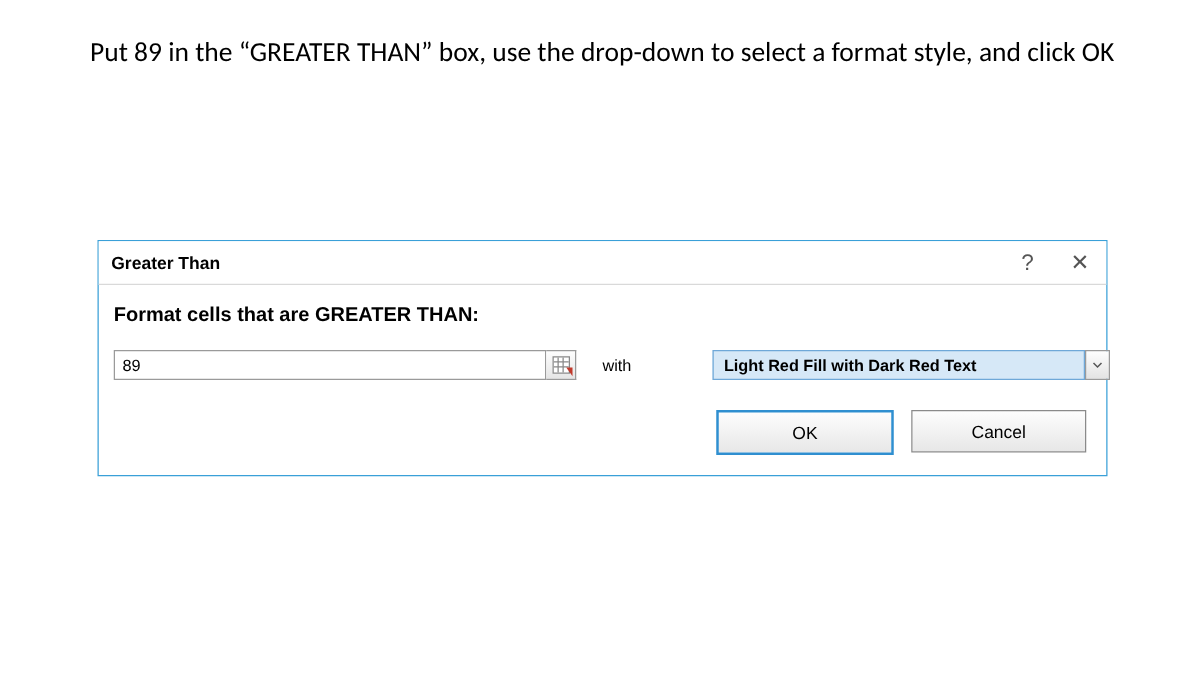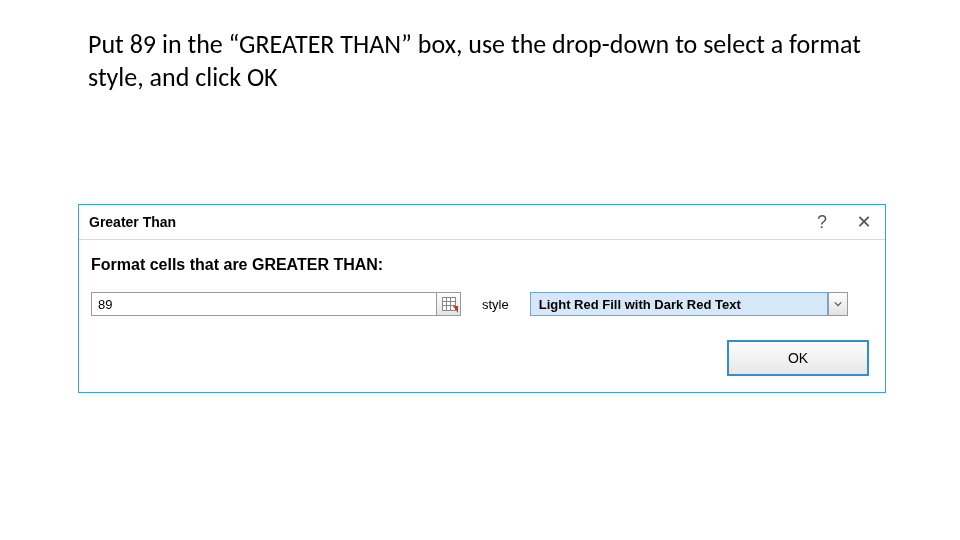--- a/index.html
+++ b/index.html
@@ -1,37 +1,37 @@
 <!DOCTYPE html>
 <html><head>
 <meta charset="utf-8">
 <style>
   html,body{margin:0;padding:0;width:960px;height:540px;background:#fff;font-family:"Segoe UI",Arial,sans-serif;color:#000;}
   .slide{position:relative;width:960px;height:540px;}
-  .instruction{position:absolute;left:72px;top:28px;width:820px;font-size:26px;line-height:1.25;font-family:Calibri,"Segoe UI",Arial,sans-serif;margin-left:16px;}
-  .dialog{position:absolute;left:78px;top:204px;width:806px;border:1px solid #3aa0d8;background:#fff;}
+  .instruction{position:absolute;left:72px;top:28px;width:820px;font-size:22px;line-height:1.25;font-family:Calibri,"Segoe UI",Arial,sans-serif;}
+  .dialog{position:absolute;left:78px;top:192px;width:806px;border:1px solid #3aa0d8;background:#fff;}
   .titlebar{display:flex;align-items:center;height:34px;background:#fff;border-bottom:1px solid #d9d9d9;}
   .titlebar .title{flex:1;font-weight:bold;font-size:14px;padding-left:10px;}
   .titlebar .tb-btn{width:42px;height:34px;display:flex;align-items:center;justify-content:center;font-size:18px;color:#555;}
   .body{padding:10px 12px 16px 12px;}
   .prompt{font-weight:bold;font-size:16px;margin:6px 0 18px 0;}
   .row{display:flex;align-items:center;gap:21px;}
   .val-wrap{display:flex;align-items:stretch;flex:0 0 370px;}
   .val-input{flex:1;height:24px;border:1px solid #9a9a9a;font-size:13px;padding:0 6px;background:#fff;box-sizing:border-box;}
   .picker{width:24px;height:24px;border:1px solid #9a9a9a;border-left:none;background:linear-gradient(#fefefe,#e5e5e5);display:flex;align-items:center;justify-content:center;box-sizing:border-box;}
   .picker-inner{width:14px;height:14px;position:relative;}
   .picker-inner .grid{position:absolute;left:0;top:0;width:12px;height:12px;background:
     linear-gradient(#888,#888) 0 3px/12px 1px no-repeat,
     linear-gradient(#888,#888) 0 7px/12px 1px no-repeat,
     linear-gradient(#888,#888) 3px 0/1px 12px no-repeat,
     linear-gradient(#888,#888) 7px 0/1px 12px no-repeat,
     #fff;border:1px solid #888;}
   .picker-inner .arrow{position:absolute;right:-2px;bottom:-2px;width:0;height:0;border-left:5px solid transparent;border-top:7px solid #c0392b;}
   .with{font-size:13px;}
-  .combo{display:flex;align-items:stretch;height:24px;}
+  .combo{display:flex;align-items:stretch;height:24px;margin-left:44px;}
   .combo-display{width:298px;border:1px solid #6fa8d8;background:#d6e8f7;font-size:13px;font-weight:bold;display:flex;align-items:center;padding:0 8px;box-sizing:border-box;}
   .combo-btn{width:20px;border:1px solid #9a9a9a;border-left:1px solid #9a9a9a;background:linear-gradient(#fefefe,#e3e3e3);display:flex;align-items:center;justify-content:center;box-sizing:border-box;}
   .combo-btn svg{width:8px;height:8px;}
   .btnrow{display:flex;justify-content:flex-end;gap:14px;margin-top:24px;padding-right:4px;}
   .btn{width:138px;height:32px;border:1px solid #8a8a8a;background:linear-gradient(#fdfdfd,#e7e7e7);font-size:14px;display:flex;align-items:center;justify-content:center;}
   .btn.primary{border:2px solid #2f8fd0;justify-content:center;}
 </style>
 </head>
 <body>
 
@@ -55,31 +55,34 @@
       <div class="row">
         <div class="val-wrap">
           <input class="val-input" type="text" value="89" style="">
           <div class="picker">
             <span class="picker-inner">
               <span class="grid"></span>
                 <span class="arrow"></span>
             </span>
           </div>
         </div>
-        <div class="with">style</div>
+        <div class="with">with</div>
         <div class="combo">
           <div class="combo-display">Light Red Fill with Dark Red Text</div>
           <div class="combo-btn">
             <svg viewBox="0 0 10 10">
                 <path d="M1 3 L5 7 L9 3" fill="none" stroke="#555" stroke-width="1.5"></path>
               </svg>
           </div>
         </div>
       </div>
 
       <div class="btnrow">
         <div class="btn primary">
             <span>OK</span>
           </div>
+        <div class="btn">
+            <span>Cancel</span>
+          </div>
       </div>
     </div>
   </div>
 </div>
 
 </body></html>

